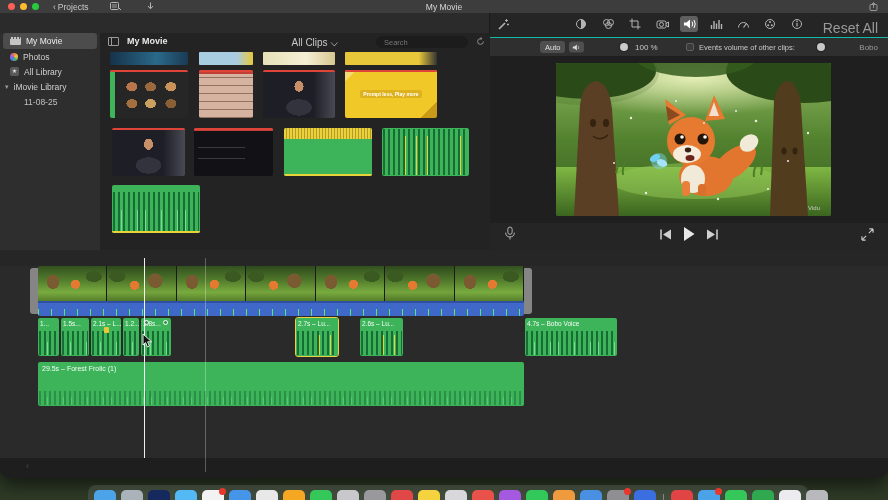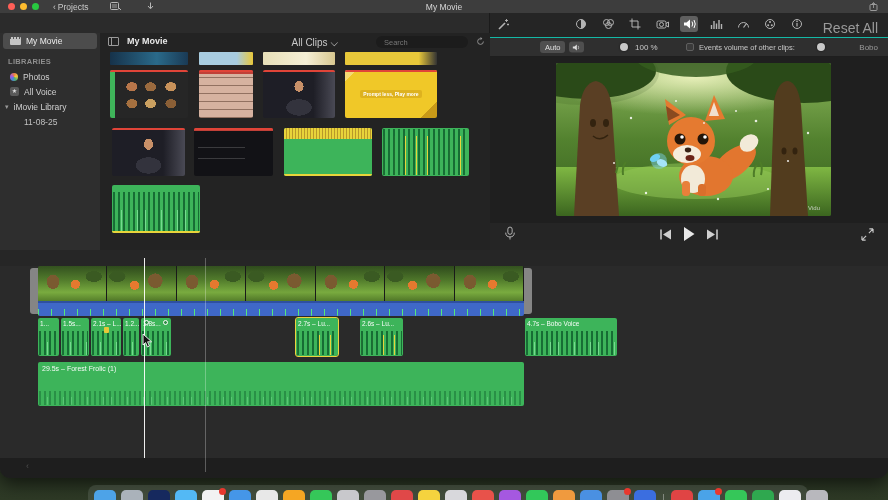--- a/index.html
+++ b/index.html
@@ -205,28 +205,27 @@
       </span>
     </div>
 
     <div class="left-panel">
 
       <div class="sidebar">
         <div class="sb-row selected">
           <span class="film-ic"></span>
           <span>My Movie</span>
         </div>
-        <div class="sb-header">LIBRARIES</div>
         <div class="sb-row">
           <span class="flower-ic"></span>
           <span>Photos</span>
         </div>
         <div class="sb-row">
           <span class="events-ic">★</span>
-          <span>All Voice</span>
+          <span>All Library</span>
         </div>
         <div class="sb-row" style="padding-left:5px;">
           <span class="chev">▾</span>
           <span>iMovie Library</span>
         </div>
         <div class="sb-row sb-indent">
           <span>11-08-25</span>
         </div>
       </div>
 

